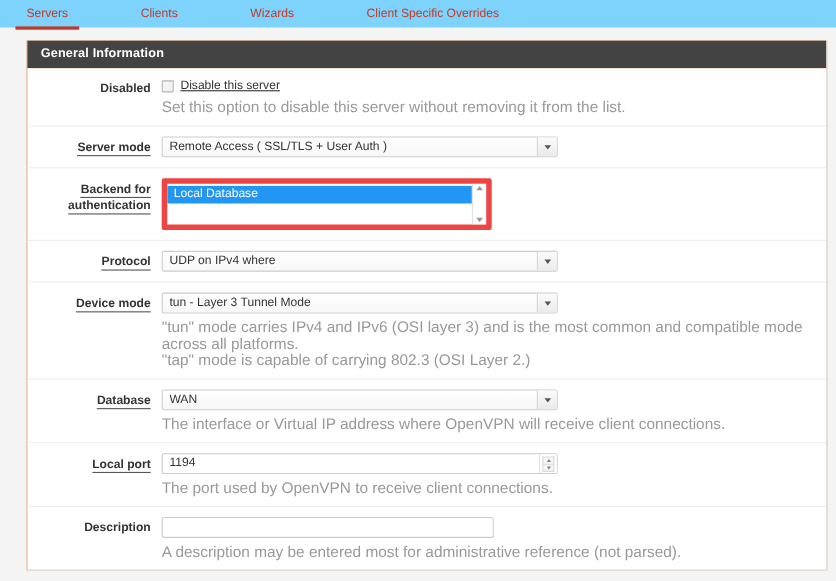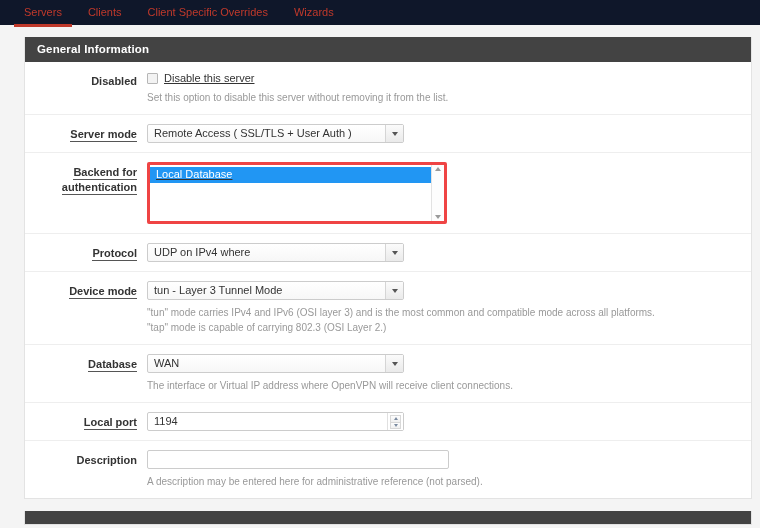--- a/index.html
+++ b/index.html
@@ -13,25 +13,26 @@
     background: #f4f4f4;
     font-family: "Liberation Sans", sans-serif;
     font-size: 11px;
     color: #333;
     -webkit-font-smoothing: antialiased;
   }
 
   
   .tabbar {
     height: 25px;
-    background: #0f172a;
+    background: #7dd3fc;
     display: flex;
     align-items: flex-start;
     padding-left: 11px;
     box-sizing: border-box;
+    gap: 40px;
   }
   .tab {
     position: relative;
     font-size: 11px;
     color: #c0392b;
     padding: 6px 13px 7px 13px;
     cursor: pointer;
     white-space: nowrap;
     line-height: 12px;
   }
@@ -97,21 +98,21 @@
   }
   .col-field {
     flex: 1;
     padding-right: 10px;
     min-width: 0;
   }
 
   
   .select-box,
   .text-input {
-    width: 257px;
+    width: 360px;
     height: 19px;
     box-sizing: border-box;
     border: 1px solid #cccccc;
     background: #ffffff;
     font-family: "Liberation Sans", sans-serif;
     font-size: 11px;
     color: #333;
     border-radius: 2px;
     display: flex;
     align-items: center;
@@ -190,29 +191,28 @@
   .caret-down-sm {
     width: 0; height: 0;
     border-left: 2.5px solid transparent;
     border-right: 2.5px solid transparent;
     border-top: 3px solid #7a8aa0;
   }
 
   
   .listbox {
     width: 300px;
-    height: 62px;
-    box-sizing: border-box;
-    border: 3px solid #ef4444;
+    height: 47px;
+    box-sizing: border-box;
+    border: 5px solid #ef4444;
     background: #ffffff;
     border-radius: 2px;
     display: flex;
     position: relative;
     overflow: hidden;
-    text-decoration: underline;
   }
   .listbox-items {
     flex: 1;
     padding: 2px 0 0 0;
     min-width: 0;
   }
   .listbox-option {
     font-size: 11px;
     padding: 1px 4px 2px 6px;
     line-height: 13px;
@@ -267,44 +267,44 @@
     border-radius: 1px;
   }
   .check-label {
     font-size: 11px;
     color: #333;
     line-height: 12px;
   }
 
   
   .help {
-    font-size: 10px;
+    font-size: 14px;
     color: #999999;
     line-height: 15px;
     margin-top: 5px;
     max-width: 620px;
   }
   .help.wide { max-width: 615px; }
   .help-line { display: block; }
 </style>
 </head>
 <body>
 
 <div class="tabbar">
   <div class="tab active">
     <span>Servers</span>
   </div>
   <div class="tab">
     <span>Clients</span>
   </div>
   <div class="tab">
+    <span>Wizards</span>
+  </div>
+  <div class="tab">
     <span>Client Specific Overrides</span>
-  </div>
-  <div class="tab">
-    <span>Wizards</span>
   </div>
 </div>
 
 <div class="panel">
   <div class="panel-heading">
     <span>General Information</span>
   </div>
   <div class="panel-body">
 
     <div class="form-row">
@@ -408,32 +408,33 @@
           <span class="tv">1194</span>
           <span class="spinner">
             <span class="spin-btn spin-up">
                 <span class="caret-up-sm"></span>
               </span>
             <span class="spin-btn spin-down">
                 <span class="caret-down-sm"></span>
               </span>
           </span>
         </div>
+        <div class="help">The port used by OpenVPN to receive client connections.</div>
       </div>
     </div>
 
     <div class="form-row no-border">
       <div class="col-label">
         <span>Description</span>
       </div>
       <div class="col-field">
         <div class="text-input empty">
           <span class="tv" placeholder=""></span>
         </div>
-        <div class="help">A description may be entered here for administrative reference (not parsed).</div>
+        <div class="help">A description may be entered most for administrative reference (not parsed).</div>
       </div>
     </div>
 
   </div>
 </div>
 
 <div class="panel">
   <div class="panel-heading">
     
   </div>

